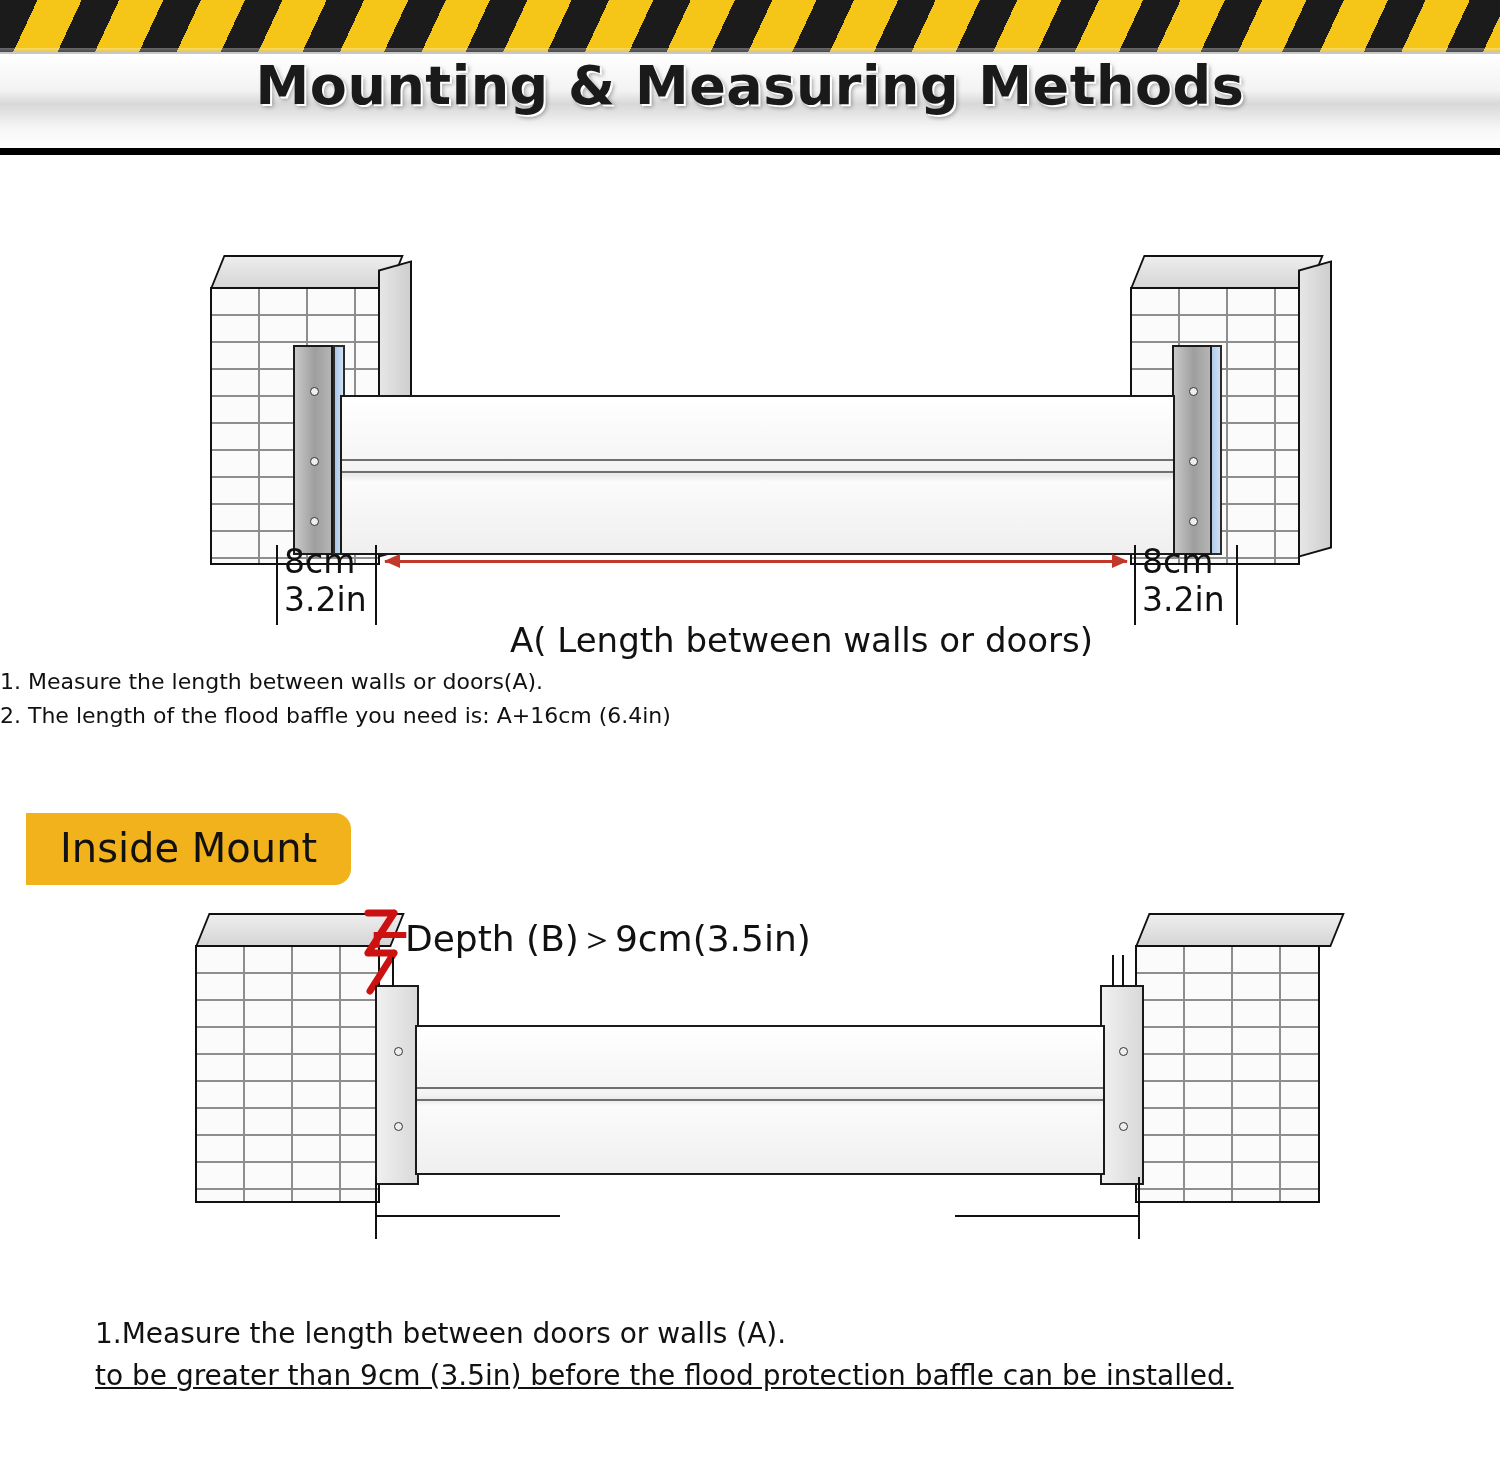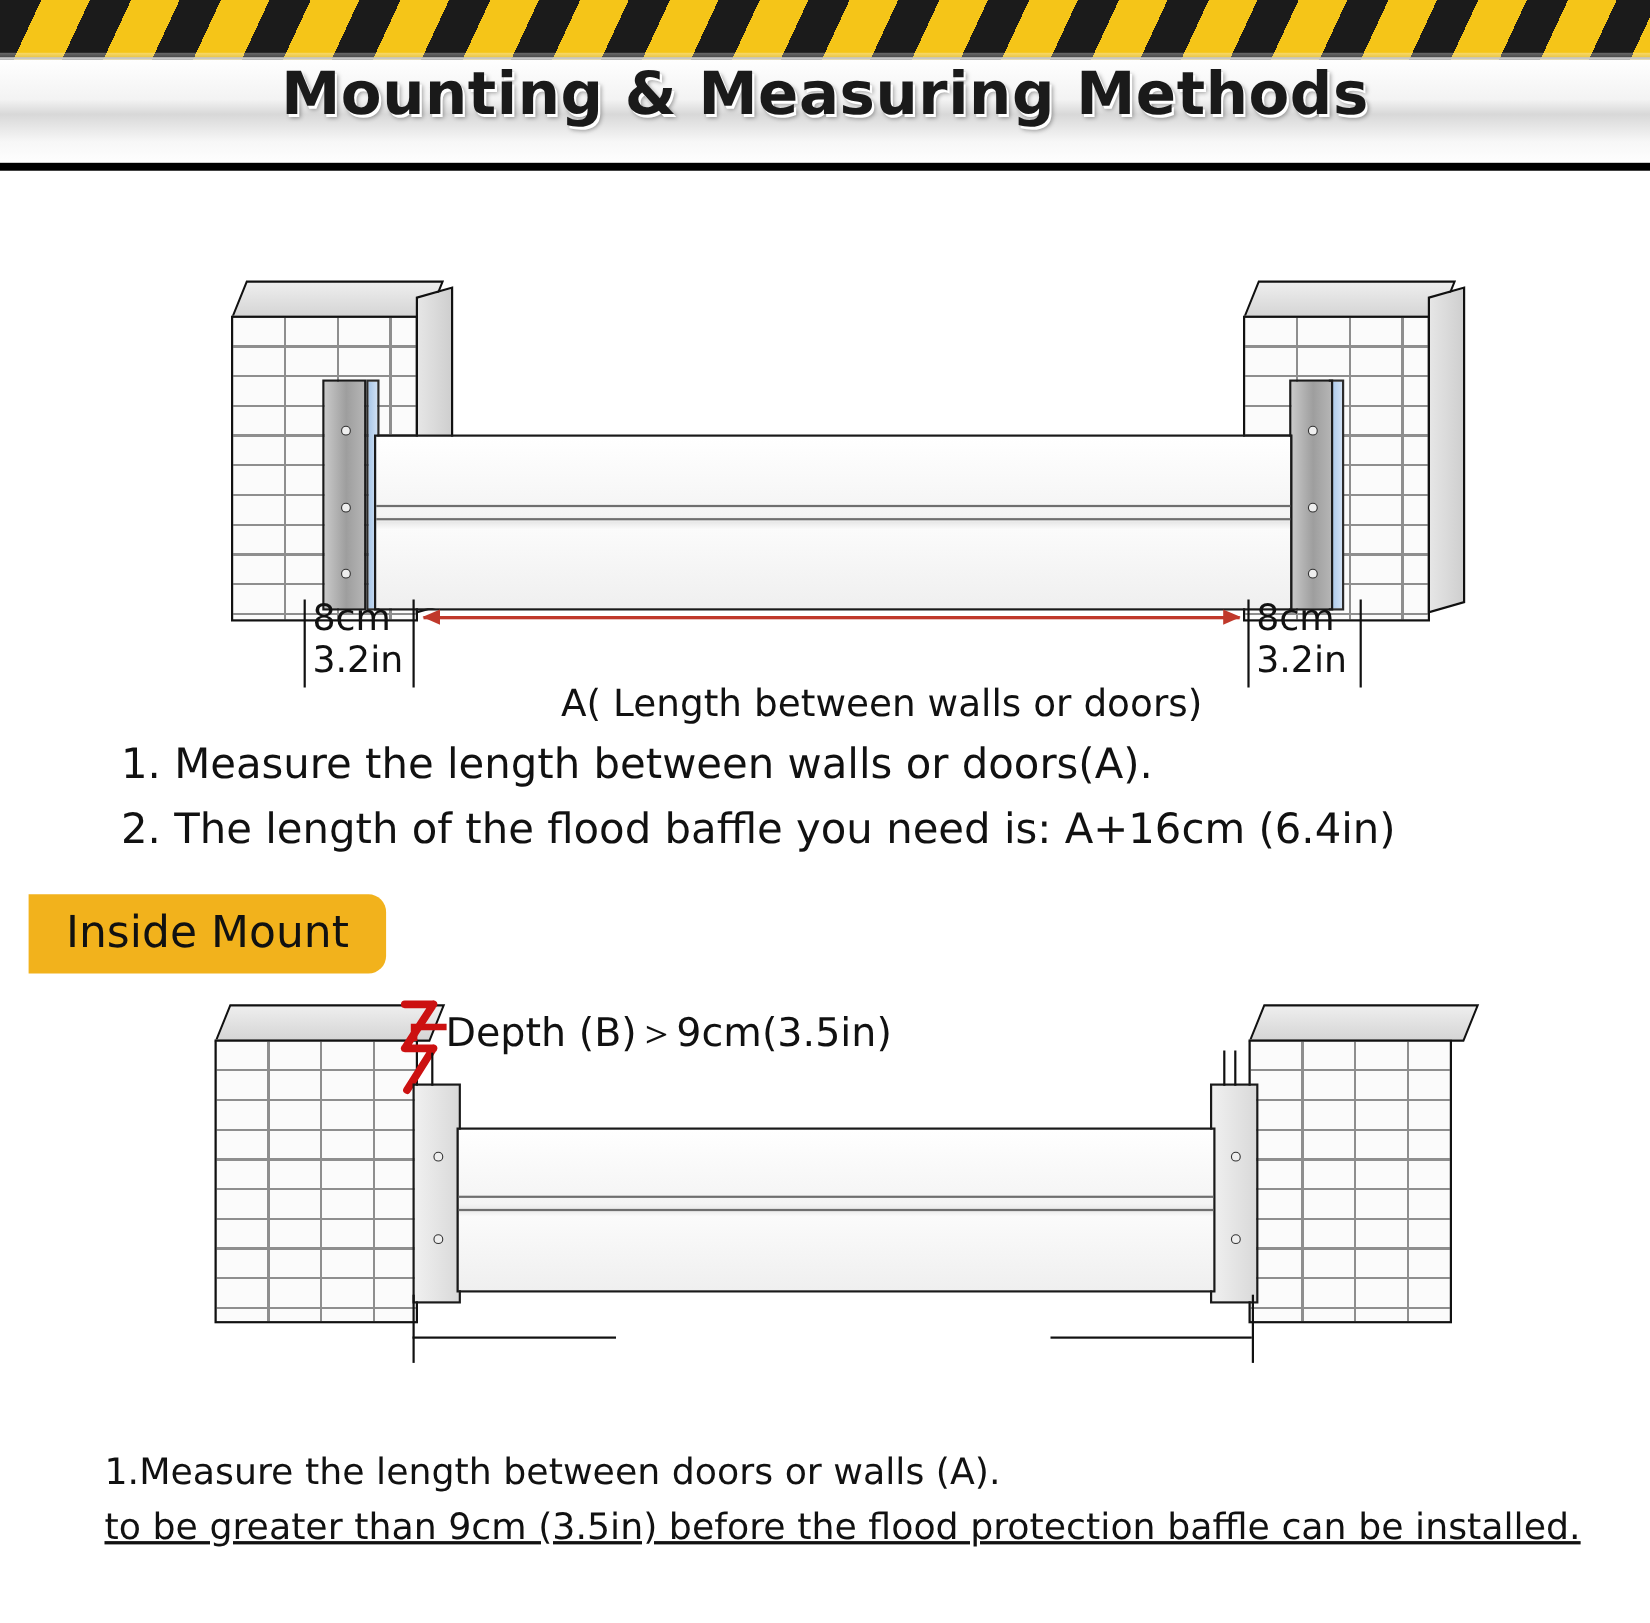--- a/index.html
+++ b/index.html
@@ -204,29 +204,28 @@
   }
   .center-label {
     position: absolute;
     font-size: 34px;
     color: #111;
     white-space: nowrap;
   }
 
   .steps {
     position: relative;
-    font-size: 38px;
+    font-size: 22px;
     line-height: 1.55;
     color: #111;
-    padding-left: 110px;
     padding-right: 40px;
   }
   .steps-bottom {
     position: relative;
-    font-size: 33px;
+    font-size: 28px;
     line-height: 1.5;
     color: #111;
     padding-left: 95px;
     padding-right: 45px;
   }
   .depth-note {
     position: absolute;
     font-size: 36px;
     color: #111;
     white-space: nowrap;

